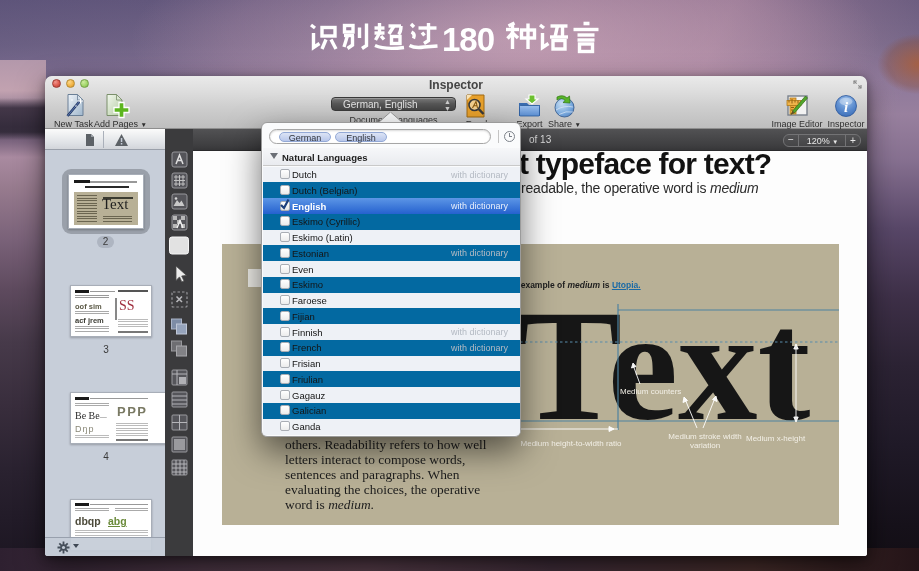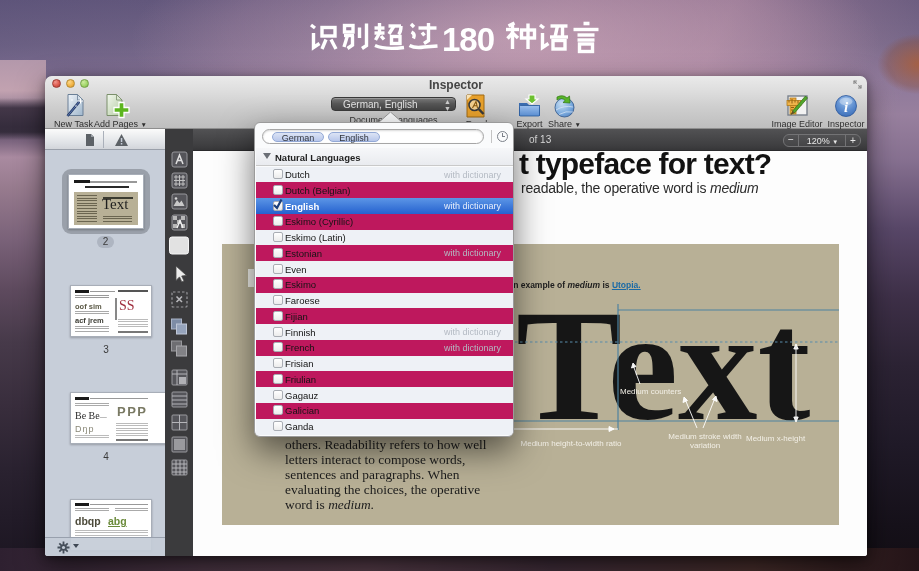--- a/index.html
+++ b/index.html
@@ -44,21 +44,21 @@
 
   
   .page { background:#fff; border:1px solid #a8aeb8; box-shadow:0 1px 2px rgba(0,0,0,.25); }
   .thlbl { font-size:10px; color:#3a3a3a; text-align:center; }
 
   
   #pop { left:216px; top:46px; width:260px; height:315px; background:#fafbfc; border-radius:6px; overflow:hidden;
     border:1px solid #9b9b9b; box-shadow:0 14px 34px rgba(0,0,0,.55); }
   .row { left:1px; width:258px; height:16px; font-size:9.5px; color:#141414; }
   .rowA { background:#eef1f6; }
-  .rowB { background:#be185d; }
+  .rowB { background:#0369a1; }
   .cb { position:absolute; left:17px; top:2.5px; width:10px; height:10px; border:1px solid #a9adb4; border-radius:2px;
     background:linear-gradient(180deg,#fff,#ececec); }
   .rlab { position:absolute; left:29px; top:2.5px; }
   .rdict { position:absolute; right:13px; top:3px; font-size:9px; color:#b4bac3; }
 </style>
 </head>
 <body>
   <div id="desk" class="abs"></div>
   <div id="deskR" class="abs"></div>
   <div id="deskL" class="abs"></div>
@@ -428,21 +428,21 @@
         <div class="abs" style="left:553px; top:283px; font-size:8px; color:#f2efe6;">Medium x-height</div>
         <div class="abs" style="left:92px; top:286px; width:206px; font-family:'Liberation Serif', serif; font-size:13.4px; line-height:15px; color:#1c1c1c;">others. Readability refers to how well letters interact to compose words, sentences and paragraphs. When evaluating the choices, the operative word is <i>medium</i>.</div>
       </div>
     </div>
   </div>
 
   <div id="popwrap" class="abs" style="left:0;top:0;width:919px;height:571px;pointer-events:none;">
     <svg class="abs" style="left:378px; top:112px;" width="25" height="11" viewBox="0 0 25 11">
       <path d="M0 11 L12.5 0 L25 11 Z" fill="#fafbfc" stroke="#9b9b9b" stroke-width="1"></path>
     </svg>
-    <div id="pop" class="abs" style="left:254px; top:122px;">
+    <div id="pop" class="abs" style="left:261px; top:122px;">
       <div class="abs" style="left:7px; top:6px; width:222px; height:15px; background:#fff; border:1px solid #a6a6a6; border-radius:8px; box-shadow:inset 0 1px 2px rgba(0,0,0,.15);">
         <div class="abs" style="left:9px; top:1.5px; width:52px; height:10px; border-radius:5.5px; background:linear-gradient(180deg,#dce4f5,#b8c7eb); border:1px solid #93a9d6; font-size:9px; color:#30353d; text-align:center; line-height:10px;">German</div>
         <div class="abs" style="left:65px; top:1.5px; width:52px; height:10px; border-radius:5.5px; background:linear-gradient(180deg,#dce4f5,#b8c7eb); border:1px solid #93a9d6; font-size:9px; color:#30353d; text-align:center; line-height:10px;">English</div>
       </div>
       <div class="abs" style="left:236px; top:7px; width:1px; height:13px; background:#c4c4c4;"></div>
       <div class="abs" style="left:242px; top:8px; width:11px; height:11px; border:1.3px solid #7d828a; border-radius:50%;"></div>
       <div class="abs" style="left:246.5px; top:9.5px; width:1.2px; height:4.5px; background:#7d828a;"></div>
       <div class="abs" style="left:246.5px; top:13px; width:3.4px; height:1.2px; background:#7d828a;"></div>
       <div class="abs" style="left:1px; top:25px; width:258px; height:18px; background:linear-gradient(180deg,#f6f7f9,#e9ebef); border-bottom:1px solid #c9c9c9;">
         <div class="abs" style="left:7px; top:5px; width:0; height:0; border-left:4px solid transparent; border-right:4px solid transparent; border-top:6px solid #6b6f76;"></div>

